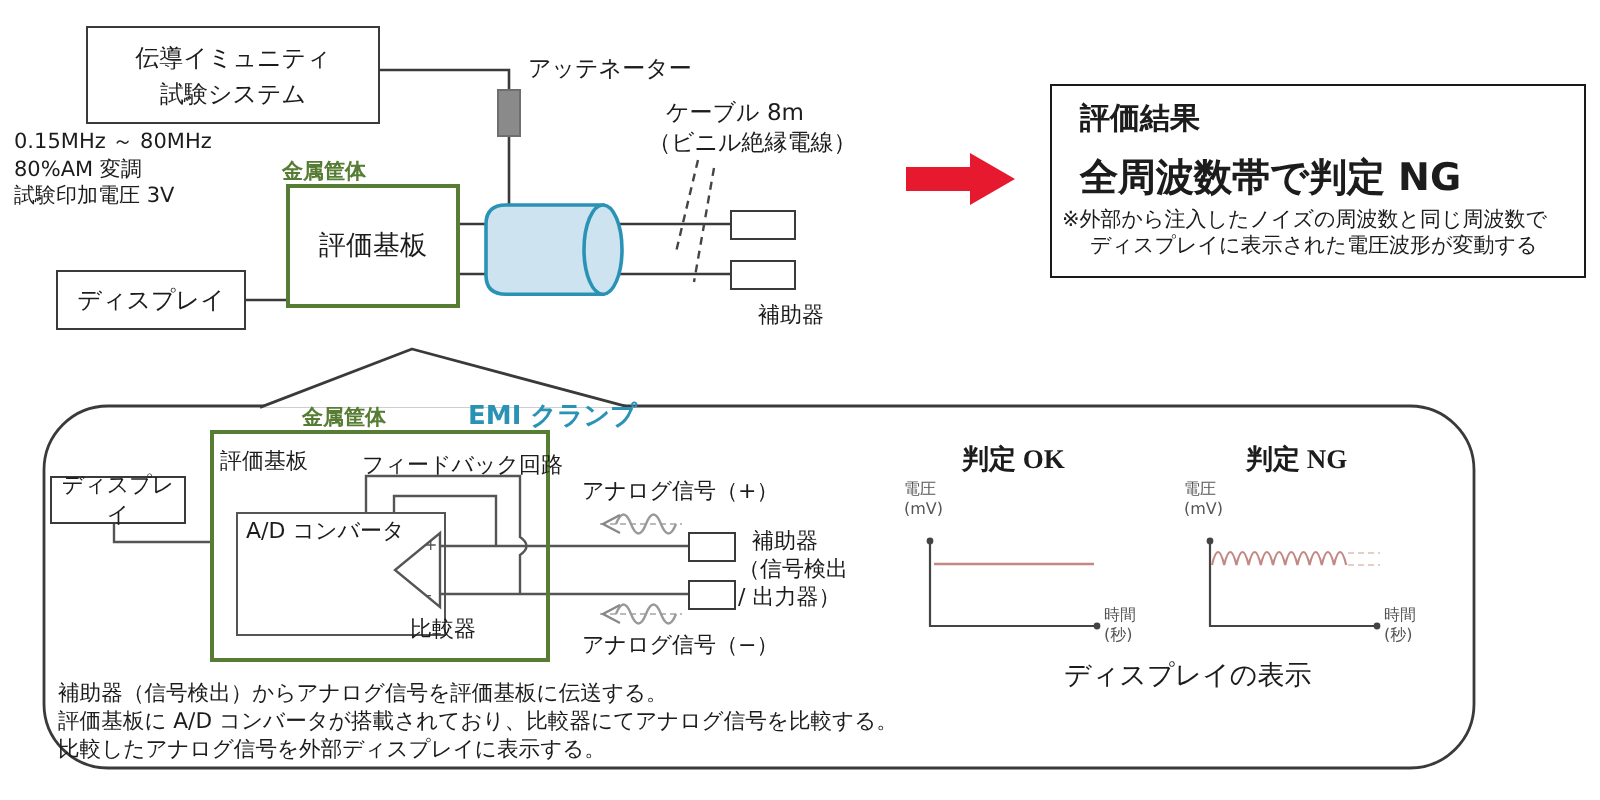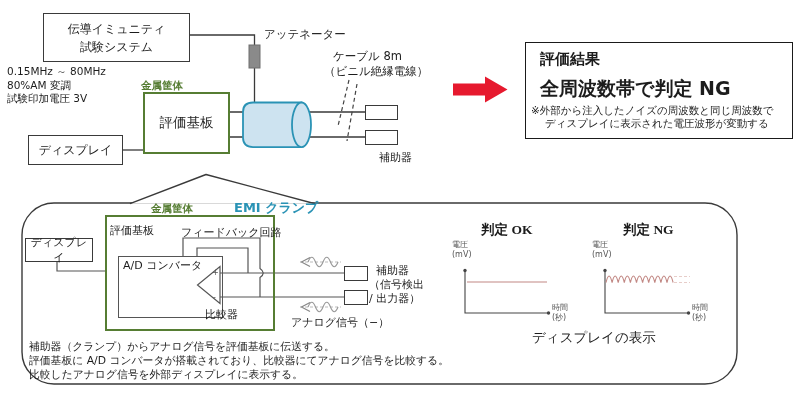--- a/index.html
+++ b/index.html
@@ -136,32 +136,33 @@
   <div class="innerbox" style="left:118px;top:256px;width:105px;height:62px;"></div>
   <div class="abs lbl11" style="left:123px;top:258px;">A/D コンバータ</div>
   <div class="abs lbl11" style="left:205px;top:307px;text-align:center;">比較器</div>
   <div class="abs cmp-sign" style="left:212px;top:268px;">+</div>
   <div class="abs cmp-sign" style="left:213px;top:293px;">-</div>
 
   <div class="box lbl11" style="left:25px;top:238px;width:68px;height:24px;border-width:1.2px;">
     <span>ディスプレイ</span>
   </div>
 
+  <div class="abs lbl11" style="left:291px;top:238px;">アナログ信号（+）</div>
   <div class="abs lbl11" style="left:291px;top:315px;">アナログ信号（−）</div>
 
   <div class="box" style="left:344px;top:266px;width:24px;height:14.5px;border-width:1.2px;"></div>
   <div class="box" style="left:344px;top:290px;width:24px;height:14.5px;border-width:1.2px;"></div>
   <div class="abs auxlbl" style="left:369px;top:264px;">
     <div style="padding-left:7px;">補助器</div>
     <div>（信号検出</div>
     <div>/ 出力器）</div>
   </div>
 
   <div class="abs desc" style="left:29px;top:340px;">
-    <div>補助器（クランプ）からアナログ信号を評価基板に伝送する。</div>
+    <div>補助器（信号検出）からアナログ信号を評価基板に伝送する。</div>
     <div>評価基板に A/D コンバータが搭載されており、比較器にてアナログ信号を比較する。</div>
     <div>比較したアナログ信号を外部ディスプレイに表示する。</div>
   </div>
 
   <div class="abs chart-title" style="left:481px;top:221px;">判定 OK</div>
   <div class="abs axis-lbl" style="left:452px;top:240px;">
     <div>電圧</div>
     <div>(mV)</div>
   </div>
   <div class="abs axis-lbl" style="left:552px;top:303px;">

